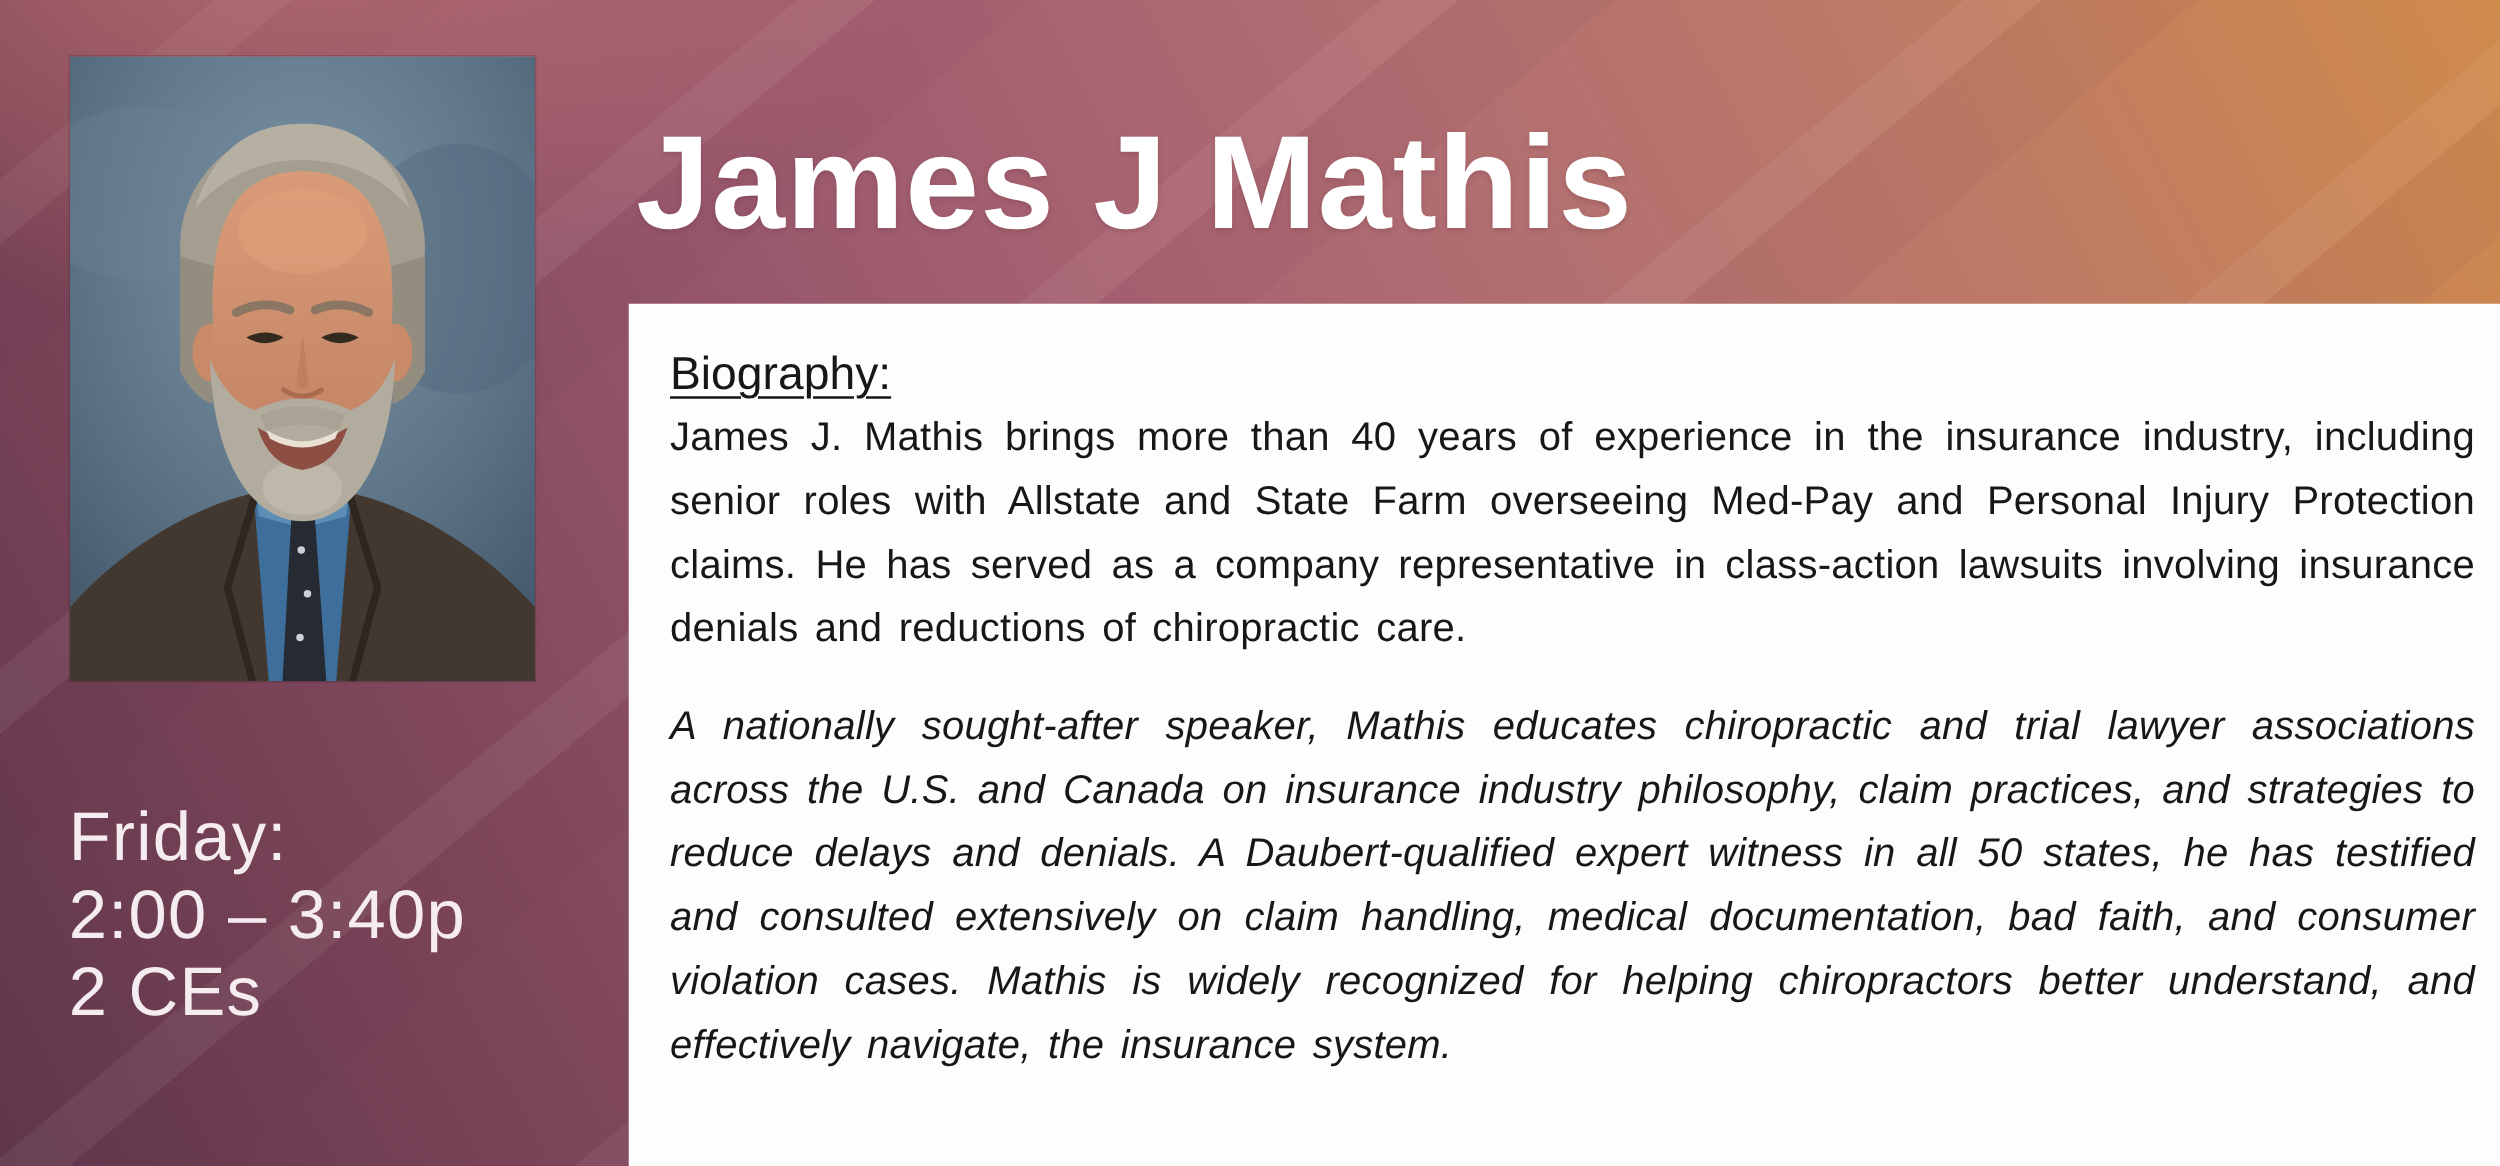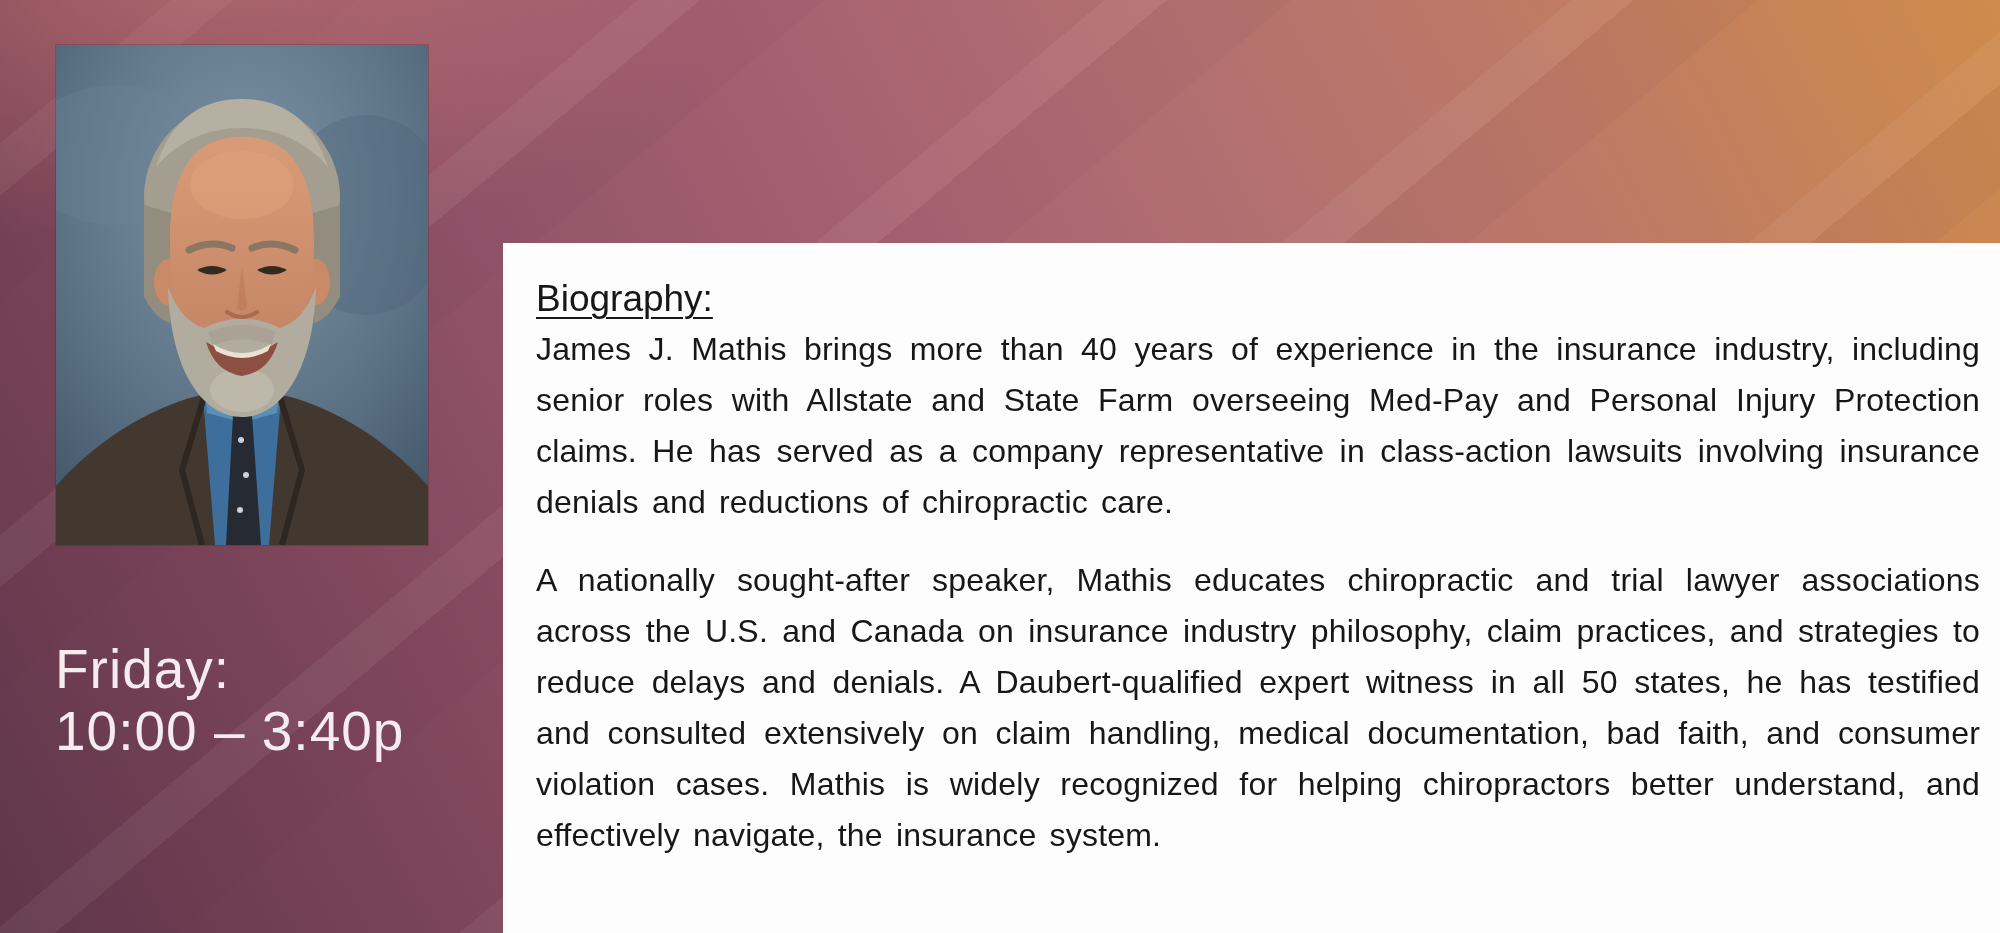--- a/index.html
+++ b/index.html
@@ -85,21 +85,21 @@
     text-decoration-thickness: 2px;
   }
   .bio-p {
     margin: 0;
     font-size: 32px;
     line-height: 51px;
     text-align: justify;
     letter-spacing: 0.2px;
     word-spacing: 4px;
   }
-  .bio-p + .bio-p { margin-top: 27px; }
+  .bio-p + .bio-p { margin-top: 27px; font-style: italic; }
 </style>
 </head>
 <body>
 
 <div class="slide">
 
   <div class="photo">
     <svg viewBox="0 0 372 500" width="372" height="500" xmlns="http://www.w3.org/2000/svg">
       <defs>
         <radialGradient id="pbg" cx="50%" cy="30%" r="80%">
@@ -155,24 +155,26 @@
 
       <path d="M 186 222 L 181 262 Q 186 270 191 262 Z" fill="#c27f5e"></path>
       <path d="M 171 267 Q 186 277 201 267" stroke="#a96a4e" stroke-width="4" fill="none" stroke-linecap="round"></path>
 
       <path d="M 152 287 Q 186 273 220 287 L 215 300 Q 186 289 157 300 Z" fill="#a9a295"></path>
       <path d="M 150 297 Q 186 320 222 297 Q 213 327 186 331 Q 159 327 150 297 Z" fill="#8c4f42"></path>
       <path d="M 157 299 Q 186 317 215 299 L 212 306 Q 186 320 160 306 Z" fill="#e9e2d4"></path>
     </svg>
   </div>
 
+  <h1 class="title">James J Mathis</h1>
 
   <div class="schedule">
     <div>Friday:</div>
-    <div>10:00 – 3:40p</div>
+    <div>2:00 – 3:40p</div>
+    <div>2 CEs</div>
   </div>
 
   <div class="bio-panel">
     <div class="bio-heading">Biography:</div>
     <p class="bio-p">James J. Mathis brings more than 40 years of experience in the insurance industry, including senior roles with Allstate and State Farm overseeing Med-Pay and Personal Injury Protection claims. He has served as a company representative in class-action lawsuits involving insurance denials and reductions of chiropractic care.</p>
     <p class="bio-p">A nationally sought-after speaker, Mathis educates chiropractic and trial lawyer associations across the U.S. and Canada on insurance industry philosophy, claim practices, and strategies to reduce delays and denials. A Daubert-qualified expert witness in all 50 states, he has testified and consulted extensively on claim handling, medical documentation, bad faith, and consumer violation cases. Mathis is widely recognized for helping chiropractors better understand, and effectively navigate, the insurance system.</p>
   </div>
 
 </div>
 

